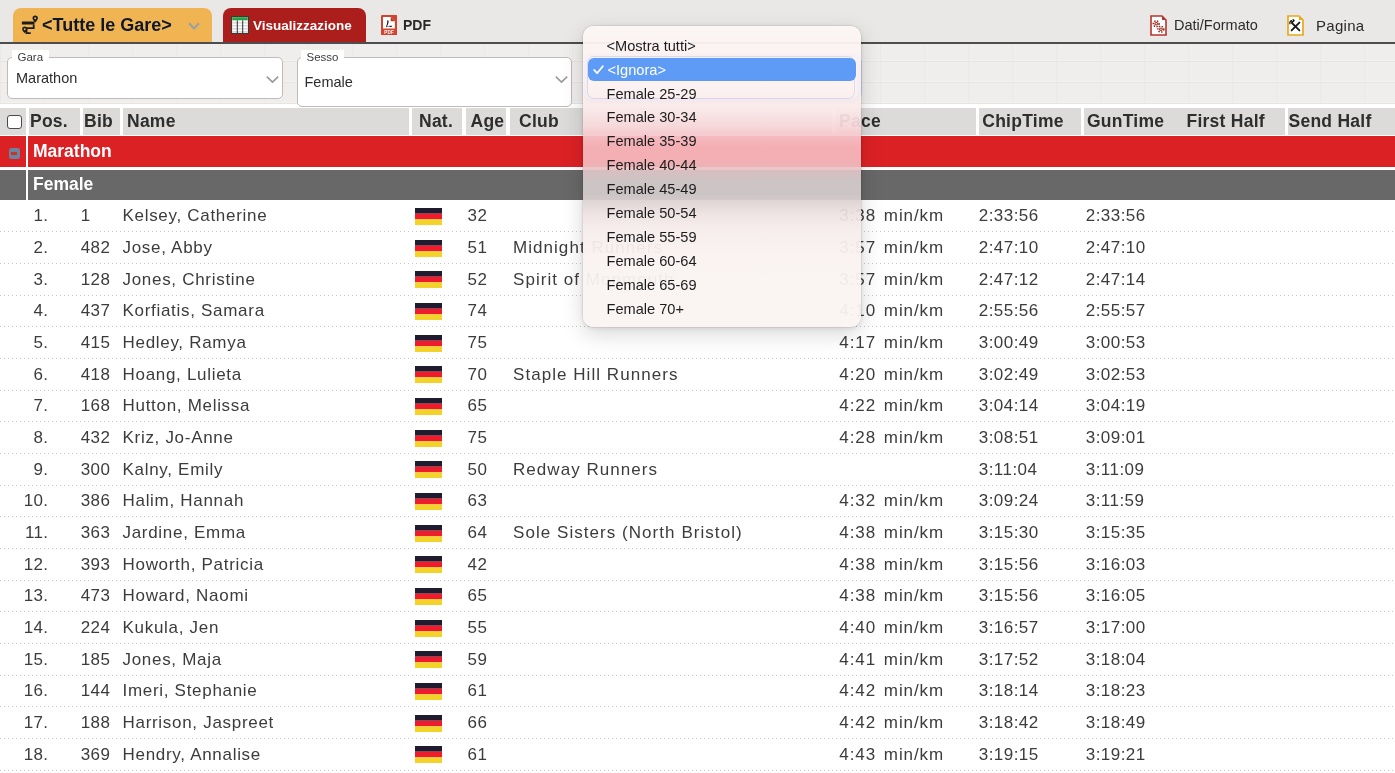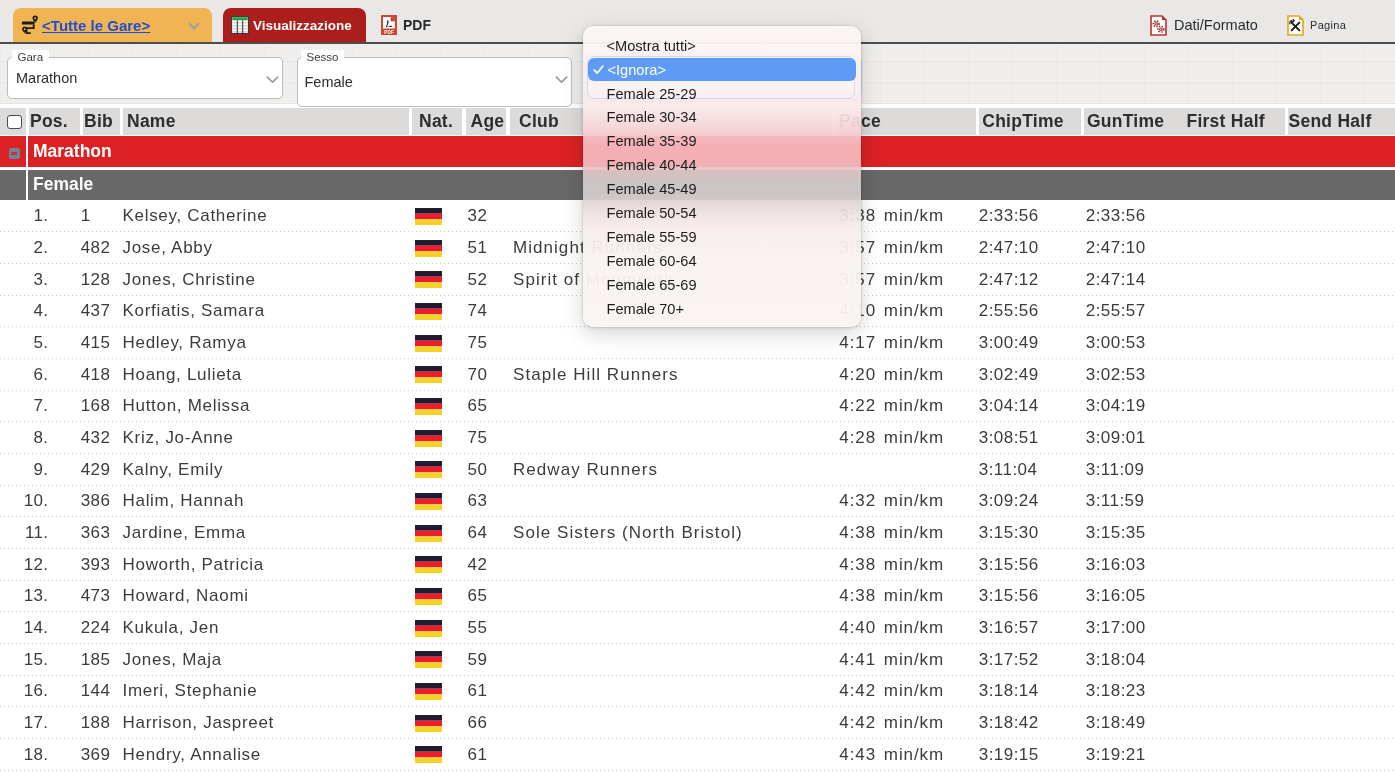--- a/index.html
+++ b/index.html
@@ -5,21 +5,21 @@
 html,body { width:1395px; height:773px; overflow:hidden; }
 body { font-family:"Liberation Sans", sans-serif; background:#fff; }
 #app { position:relative; width:1395px; height:773px; overflow:hidden; }
 
 
 .toolbar { position:absolute; left:0; top:0; width:1395px; height:42px; background:#e9e8e7; }
 .darkline { position:absolute; left:0; top:42px; width:1395px; height:1.5px; background:#4d4d4d; }
 .tab { position:absolute; top:8px; height:34.5px; border-radius:8px 8px 0 0; display:flex; align-items:center; }
 .tab-orange { left:13px; width:199px; background:#f0b453; }
 .tab-red { left:223px; width:143px; background:#ac1e1b;align-items:center; }
-.tab-orange .lbl { color:#1d4ed8; font-size:15px; font-weight:700; margin-left:4.5px;text-decoration:underline; }
+.tab-orange .lbl { color:#0f172a; font-size:18px; font-weight:700; margin-left:4.5px; }
 .tab-red .lbl { color:#fff; font-size:13.5px; font-weight:700; margin-left:4px; }
 
 .tab-red svg.icon { margin-left:8px; }
 .chev { position:absolute; }
 .pdfbtn { position:absolute; left:380.7px; top:8px; height:34.5px; display:flex; align-items:center; }
 .pdfbtn .lbl { color:#282828; font-size:14px; font-weight:700; margin-left:6px; }
 .rightbtn { position:absolute; top:4px; height:42px; display:flex; align-items:center; }
 .rightbtn .lbl { color:#2b2b2b; font-size:14.5px; font-weight:400; margin-left:7px; }
 
 
@@ -161,21 +161,21 @@
   <div class="rightbtn" style="left:1287px">
     <svg width="17" height="21" viewBox="0 0 17 21">
       <path d="M1 1 H12 L16 5 V20 H1 Z" fill="#fff" stroke="#e8a817" stroke-width="1.7"></path>
       <path d="M12 1 L16 5 H12 Z" fill="#e8a817"></path>
       <g stroke="#191919" stroke-width="1.9" stroke-linecap="round">
         <line x1="4.6" y1="7.6" x2="12.4" y2="15.4"></line>
         <line x1="12.4" y1="7.6" x2="4.6" y2="15.4"></line>
       </g>
       <path d="M3.1 9.2 a2.4 2.4 0 0 1 1.5 -3.5 l0.9 1.4 1.2 -0.8 -0.4 -1.6 a2.5 2.5 0 0 1 1.2 1" fill="none" stroke="#191919" stroke-width="1.2"></path>
     </svg>
-    <span class="lbl" style="font-size:11px;letter-spacing:0.3px;margin-left:6px">Pagina</span>
+    <span class="lbl" style="font-size:15px;letter-spacing:0.3px;margin-left:12px">Pagina</span>
   </div>
 
   <div class="darkline"></div>
   <div class="filters"></div>
 
   <div class="selbox" style="left:6.5px;top:57px;width:276px;height:42px">
     <span class="sellabel" style="left:4px">Gara</span>
     <span class="val" style="padding-left:8.5px">Marathon</span>
     <svg class="chev" style="left:258px;top:18px" width="13" height="7" viewBox="0 0 13 7">
         <polyline points="0.8,0.7 6.5,6.2 12.2,0.7" fill="none" stroke="#9a9a9a" stroke-width="1.6"></polyline>
@@ -347,21 +347,21 @@
           <rect width="27" height="5.7" y="5.65" fill="#ee1c2c"></rect>
           <rect width="27" height="5.75" y="11.3" fill="#f3d22a"></rect>
         </svg></span>
       <span class="c age">75</span>
       <span class="c pace">4:28 min/km</span>
       <span class="c chip">3:08:51</span>
       <span class="c gun">3:09:01</span>
     </div>
 <div class="row" style="top:453.9px">
       <span class="c pos">9.</span>
-      <span class="c bib">429</span>
+      <span class="c bib">300</span>
       <span class="c name">Kalny, Emily</span>
       <span class="flagwrap"><svg class="flag" width="27" height="17" viewBox="0 0 27 17">
           <rect width="27" height="5.7" y="0" fill="#1e1c2e"></rect>
           <rect width="27" height="5.7" y="5.65" fill="#ee1c2c"></rect>
           <rect width="27" height="5.75" y="11.3" fill="#f3d22a"></rect>
         </svg></span>
       <span class="c age">50</span>
       <span class="c club">Redway Runners</span>
       <span class="c chip">3:11:04</span>
       <span class="c gun">3:11:09</span>

